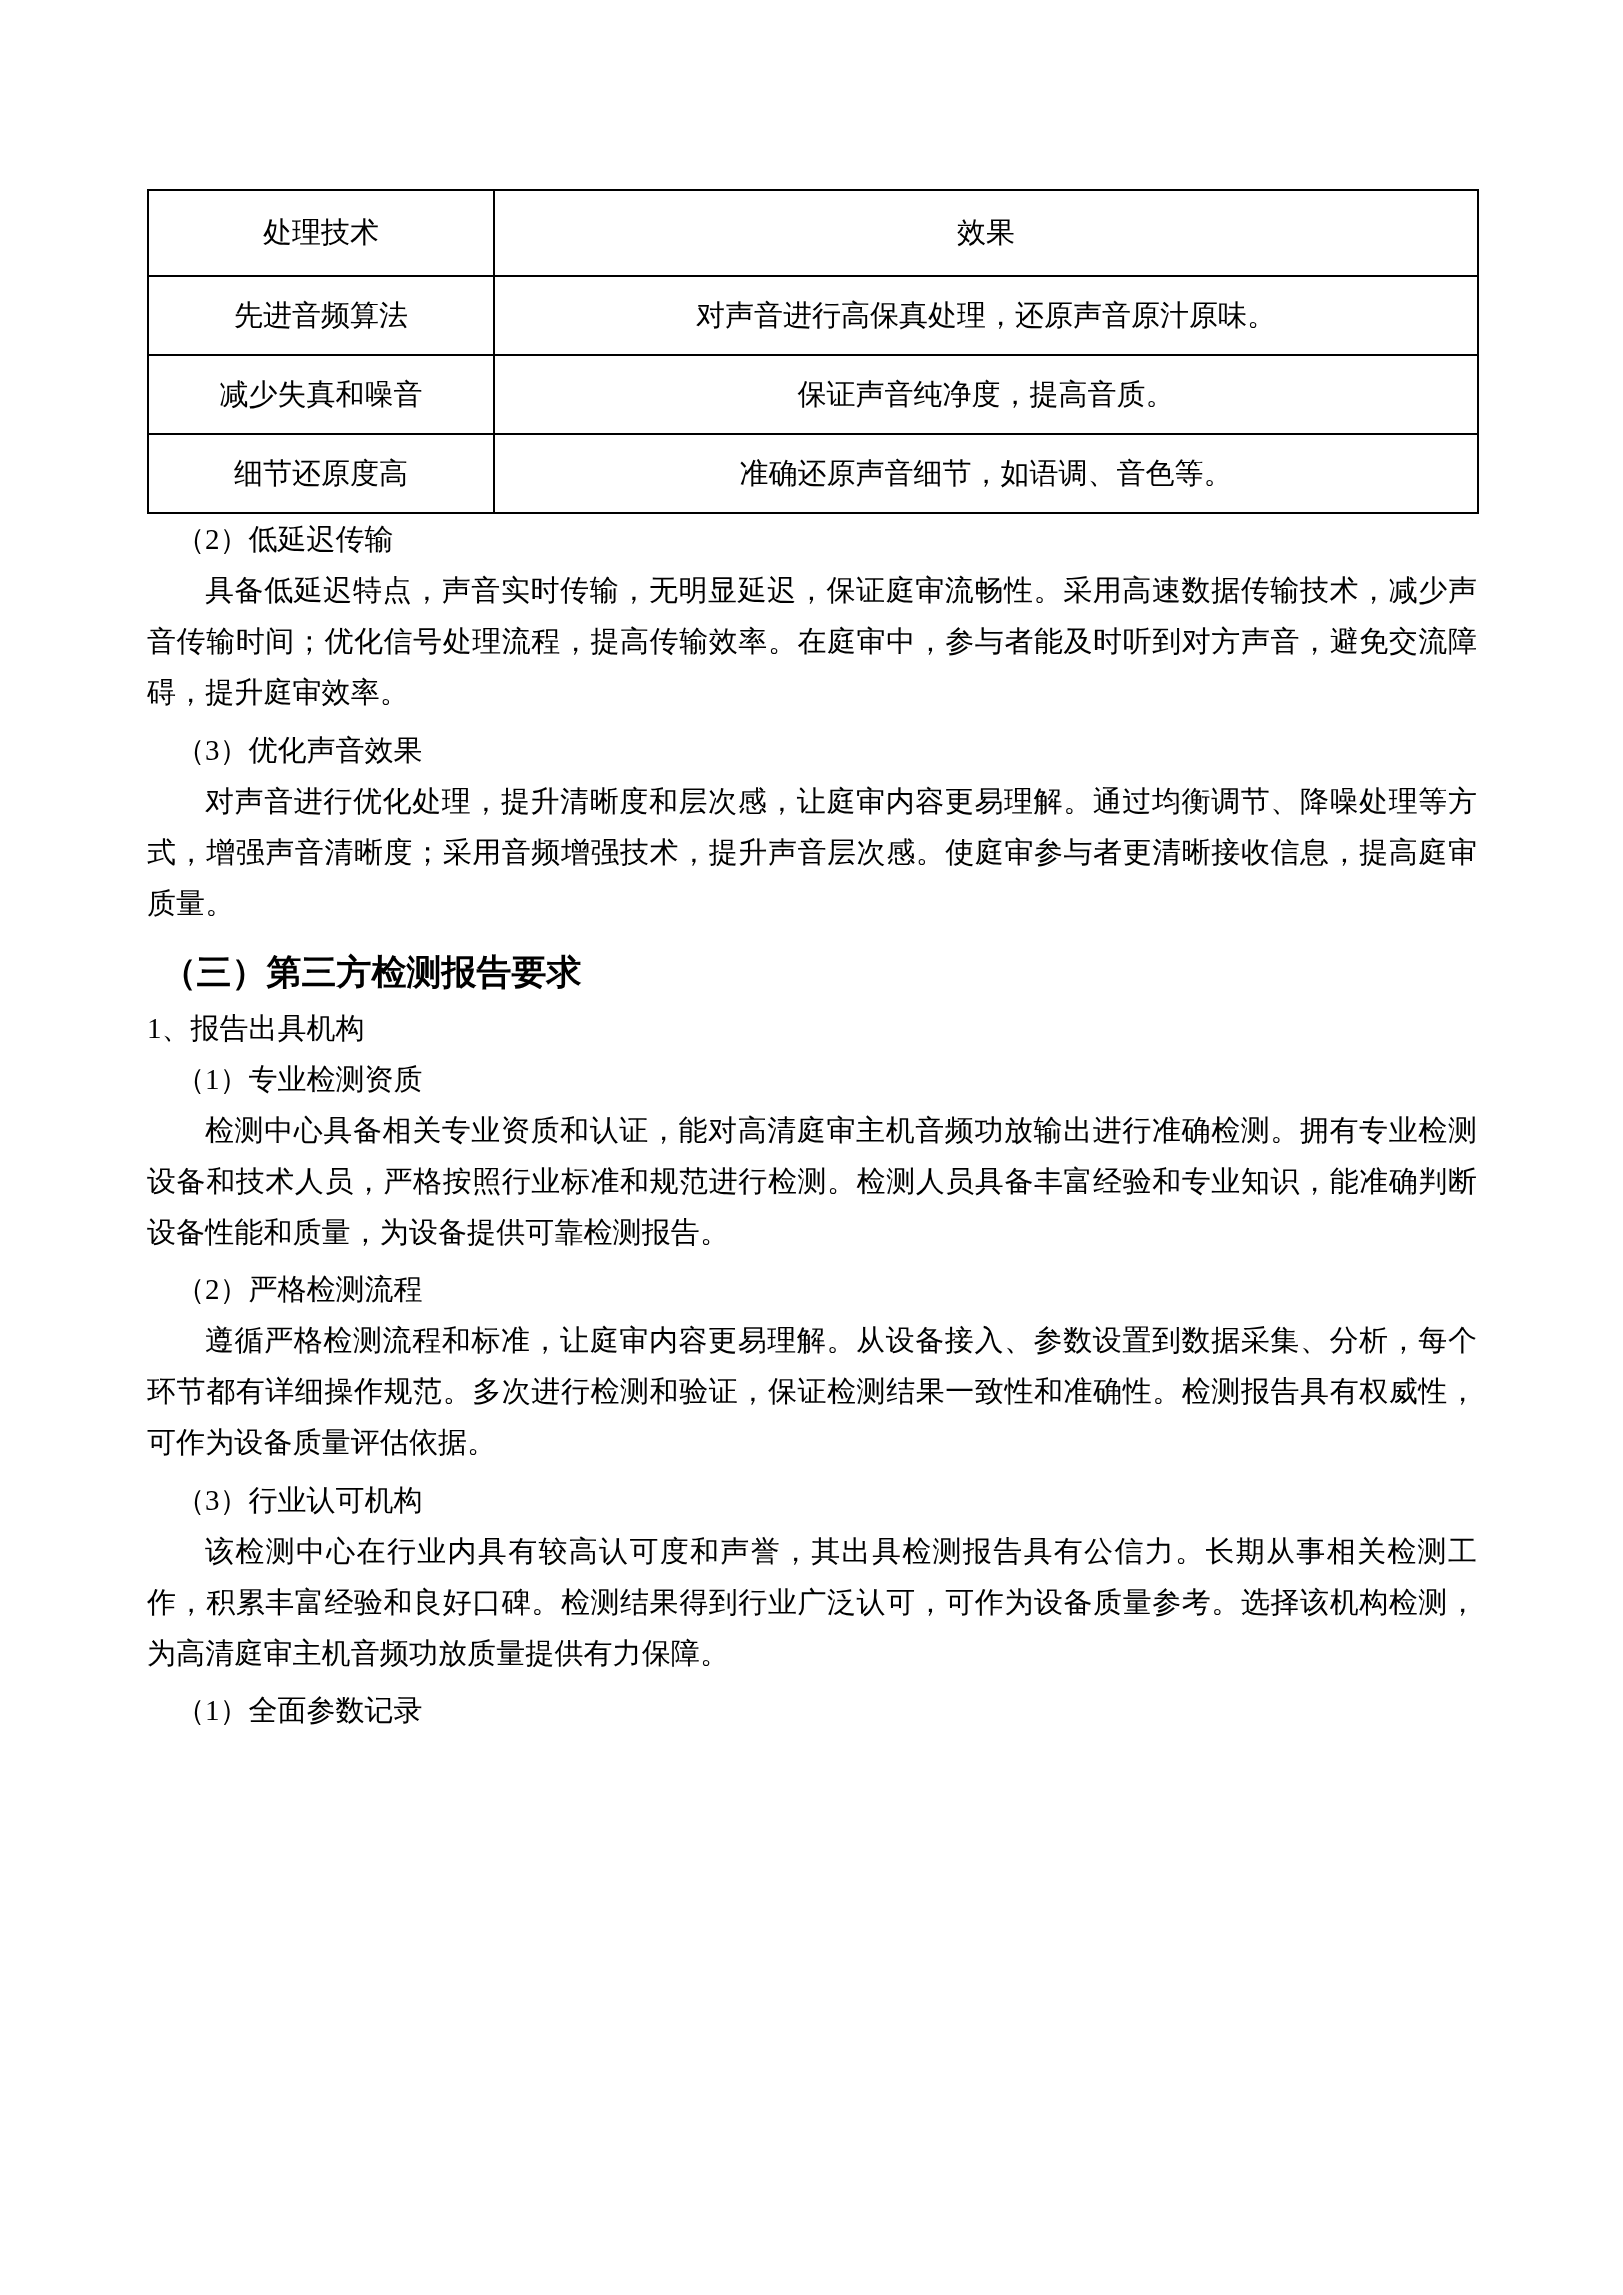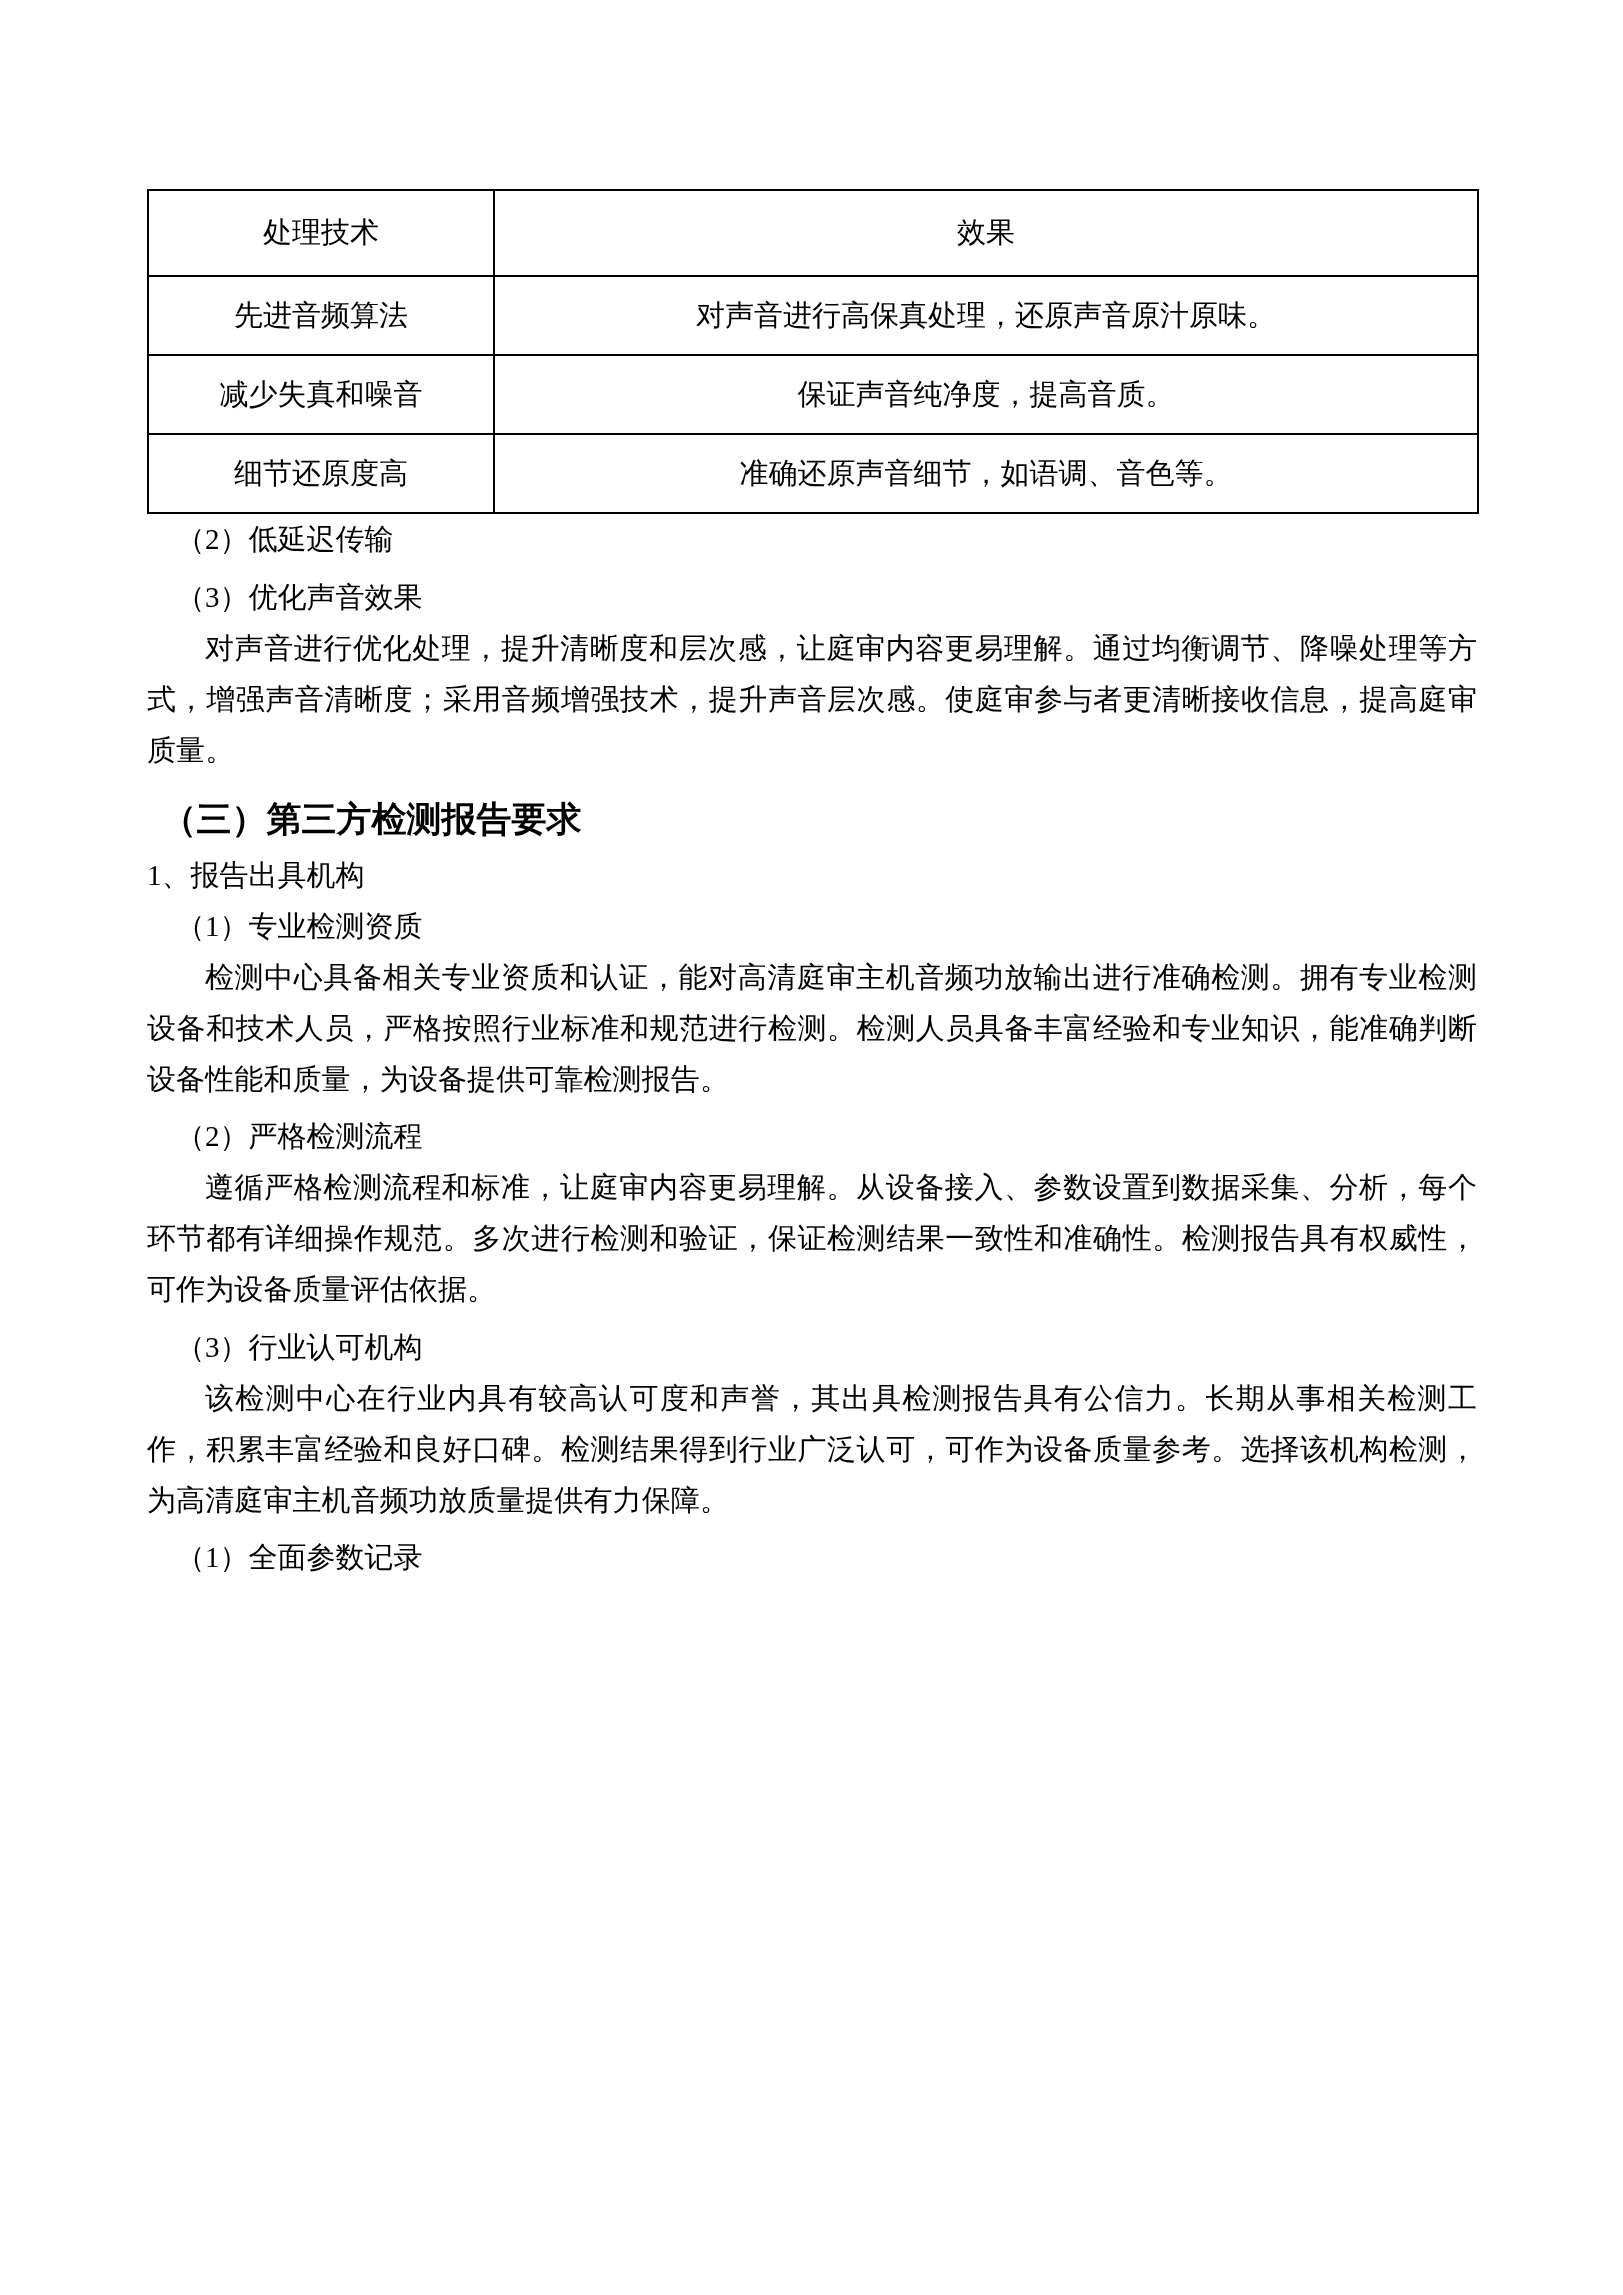--- a/index.html
+++ b/index.html
@@ -114,20 +114,21 @@
           <td>保证声音纯净度，提高音质。</td>
         </tr>
         <tr class="r-body">
           <td>细节还原度高</td>
           <td>准确还原声音细节，如语调、音色等。</td>
         </tr>
       </tbody>
     </table>
 
     <p class="sub-head">（2）低延迟传输</p>
+    <p class="blk para">具备低延迟特点，声音实时传输，无明显延迟，保证庭审流畅性。采用高速数据传输技术，减少声音传输时间；优化信号处理流程，提高传输效率。在庭审中，参与者能及时听到对方声音，避免交流障碍，提升庭审效率。</p>
 
     <div class="gap-sm"></div>
 
     <p class="sub-head">（3）优化声音效果</p>
     <p class="blk para">对声音进行优化处理，提升清晰度和层次感，让庭审内容更易理解。通过均衡调节、降噪处理等方式，增强声音清晰度；采用音频增强技术，提升声音层次感。使庭审参与者更清晰接收信息，提高庭审质量。</p>
 
     <div class="gap-md"></div>
 
     <p class="major-head">（三）第三方检测报告要求</p>
 

